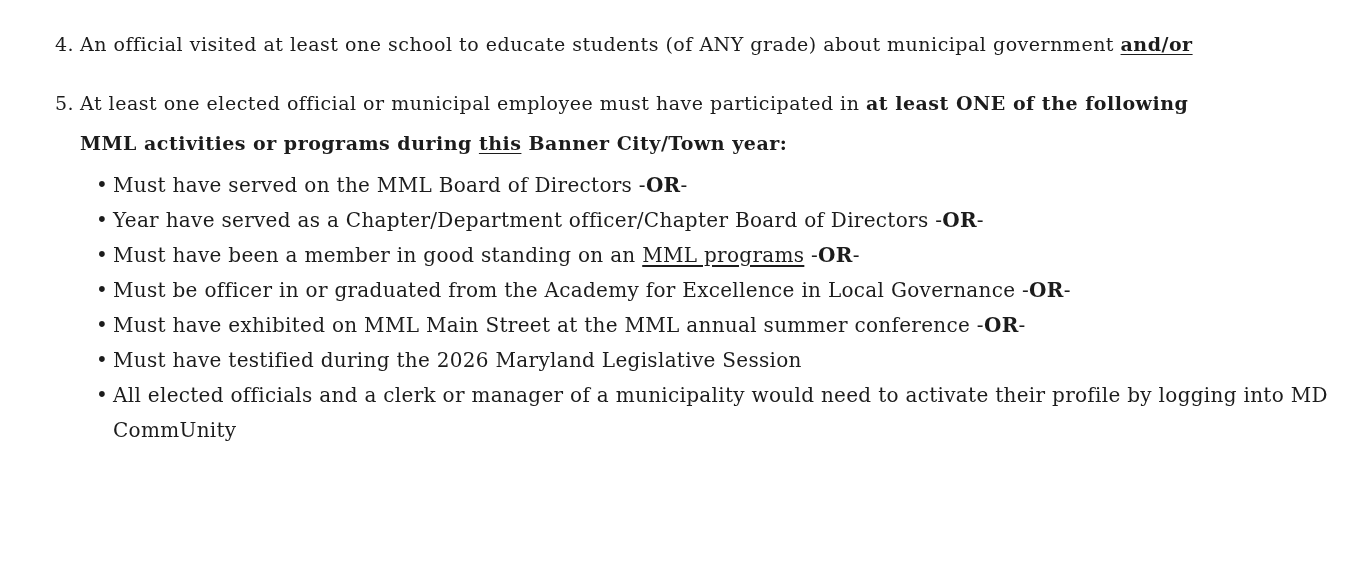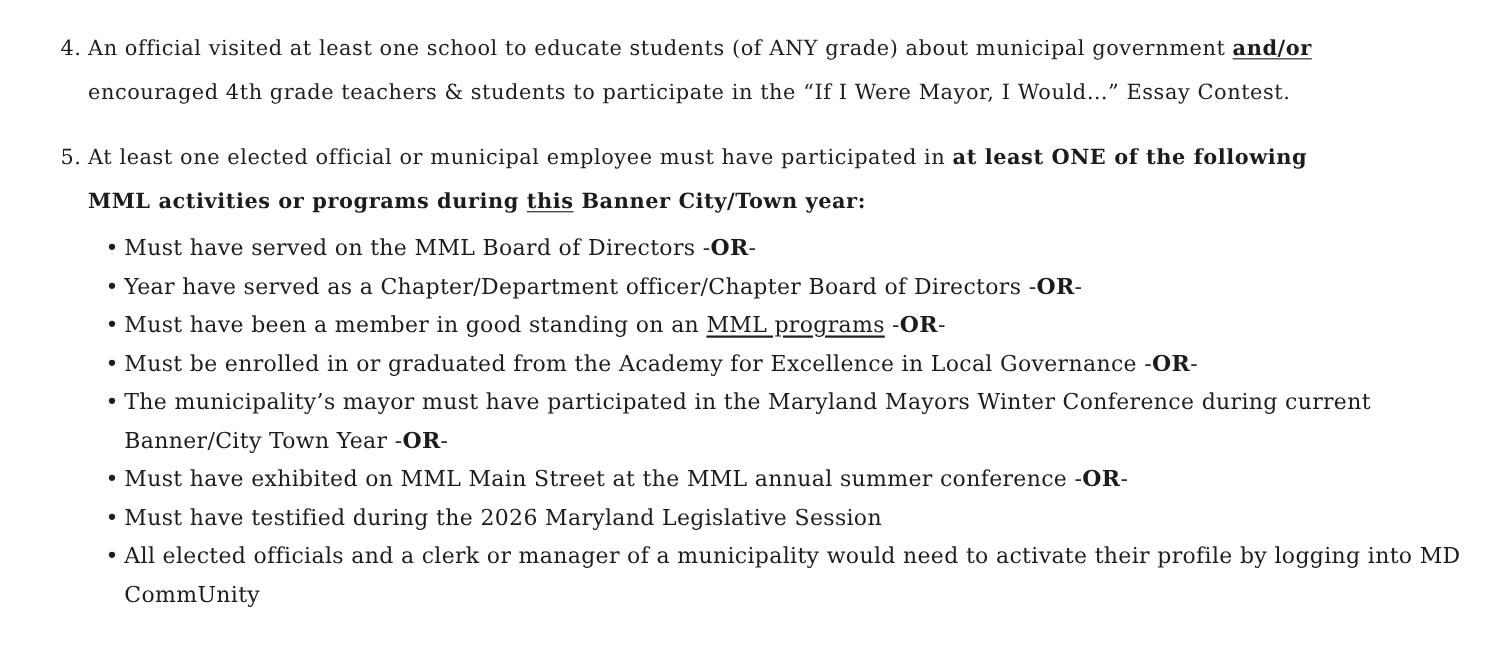--- a/index.html
+++ b/index.html
@@ -60,32 +60,31 @@
     top: 0;
   }
 </style>
 </head>
 <body style="background: rgb(255, 255, 255); color: rgb(28, 28, 28);">
 
 <div class="doc">
 
   <div class="numbered-item">
     <span class="num">4.</span>
-    <div class="item-text"><span>An official visited at least one school to educate students (of ANY grade) about municipal government </span><span class="b u">and/or</span><br><span>encouraged 4th grade teachers &amp; students to participate in the “If I Were Mayor, I Would…” Essay Contest.</span></div>
+    <div class="item-text"><span>An official visited at least one school to educate students (of ANY grade) about municipal government </span><span class="b u">and/or</span><br></div>
   </div>
 
   <div class="numbered-item second">
     <span class="num">5.</span>
     <div class="item-text"><span>At least one elected official or municipal employee must have participated in </span><span class="b">at least ONE of the following</span><br><span class="b">MML activities or programs during </span><span class="b u">this</span><span class="b"> Banner City/Town year:</span></div>
   </div>
 
   <ul class="bullets">
     <li><span><span>Must have served on the MML Board of Directors -</span><span class="b">OR</span><span>-</span></span></li>
     <li><span><span>Year have served as a Chapter/Department officer/Chapter Board of Directors -</span><span class="b">OR</span><span>-</span></span></li>
     <li><span><span>Must have been a member in good standing on an </span><span class="u seg-link">MML programs</span><span> -</span><span class="b">OR</span><span>-</span></span></li>
-    <li><span><span>Must be enrolled in or graduated from the Academy for Excellence in Local Governance -</span><span class="b">OR</span><span>-</span></span></li>
-    <li><span><span>The municipality’s mayor must have participated in the Maryland Mayors Winter Conference during current</span><br><span>Banner/City Town Year -</span><span class="b">OR</span><span>-</span></span></li>
+    <li><span><span>Must be officer in or graduated from the Academy for Excellence in Local Governance -</span><span class="b">OR</span><span>-</span></span></li>
     <li><span><span>Must have exhibited on MML Main Street at the MML annual summer conference -</span><span class="b">OR</span><span>-</span></span></li>
     <li><span><span>Must have testified during the 2026 Maryland Legislative Session</span></span></li>
     <li><span><span>All elected officials and a clerk or manager of a municipality would need to activate their profile by logging into MD</span><br><span>CommUnity</span></span></li>
   </ul>
 
 </div>
 
 </body></html>

